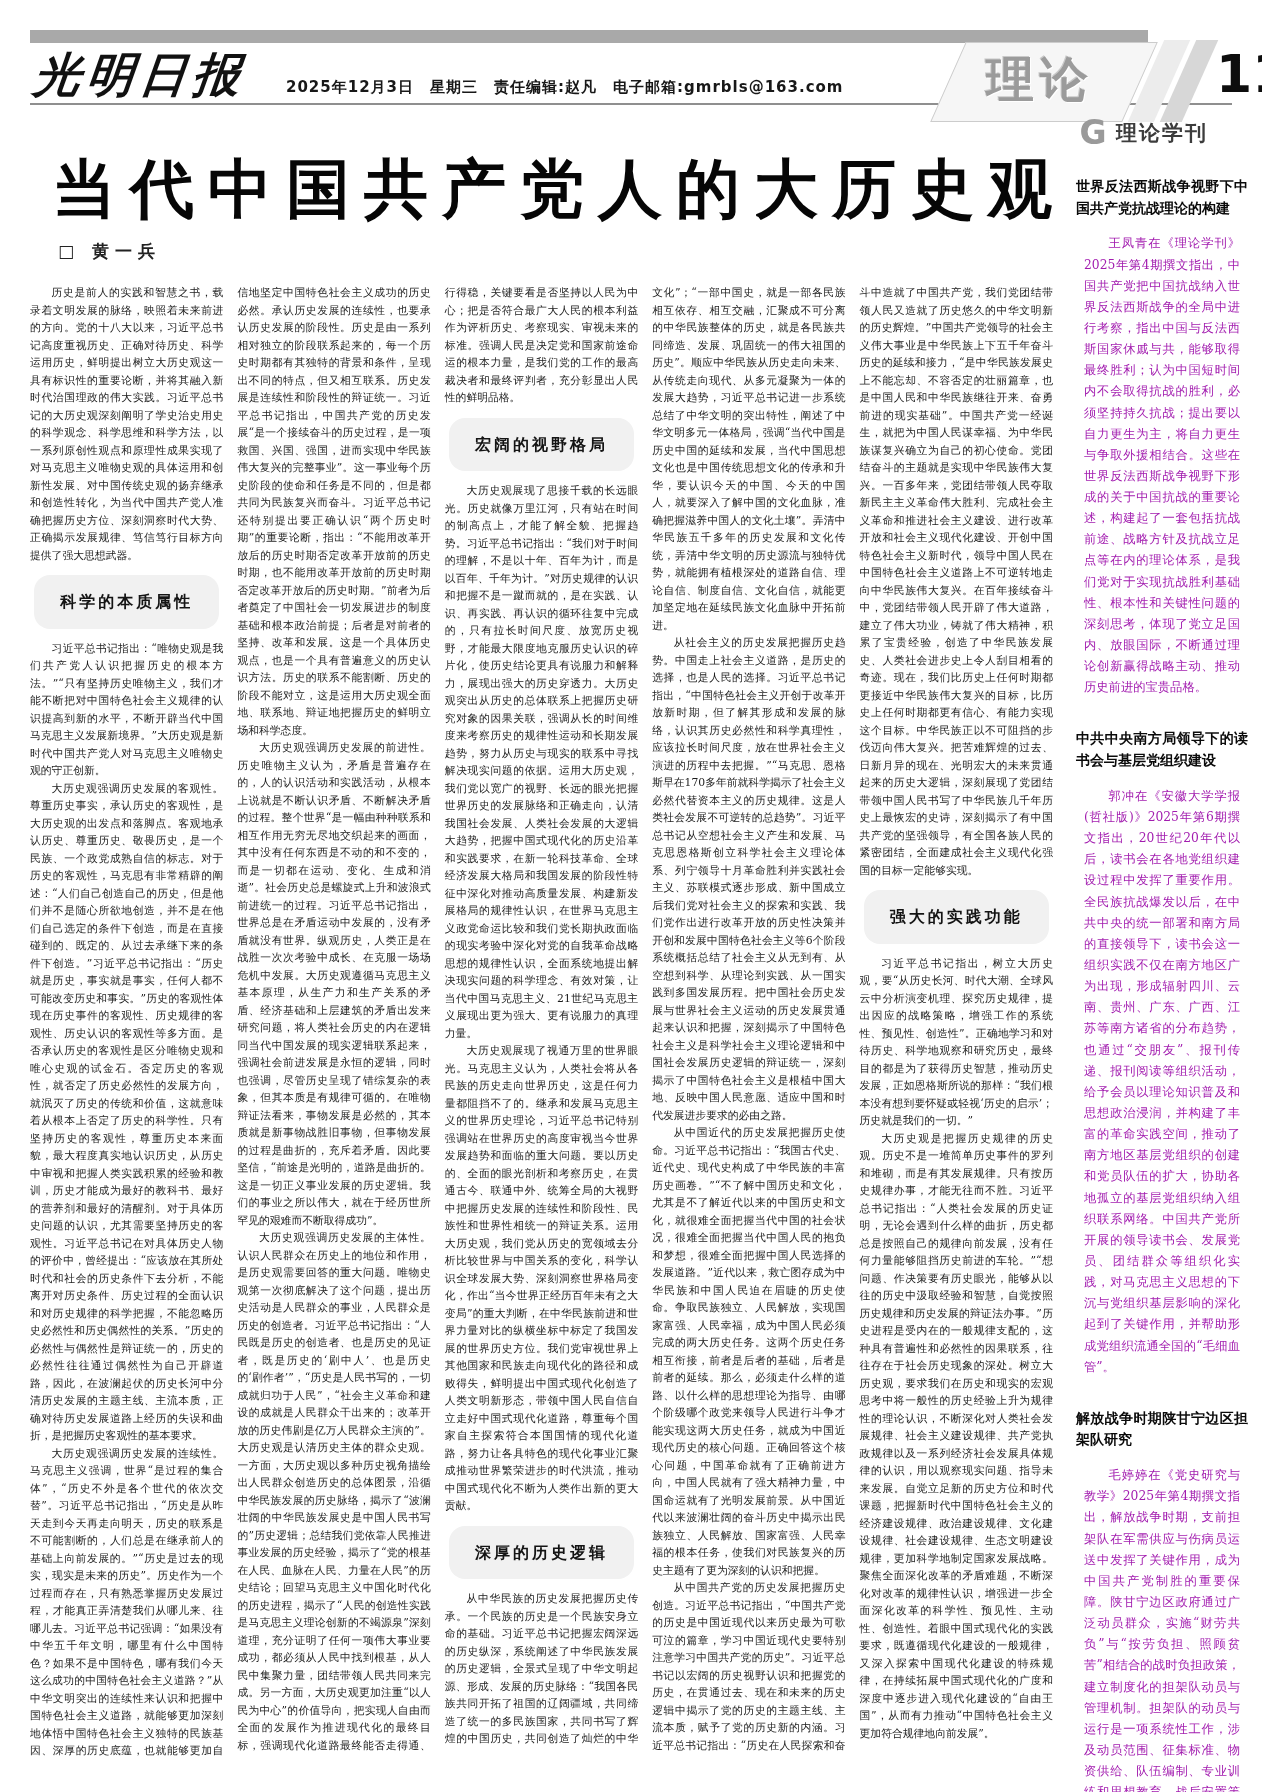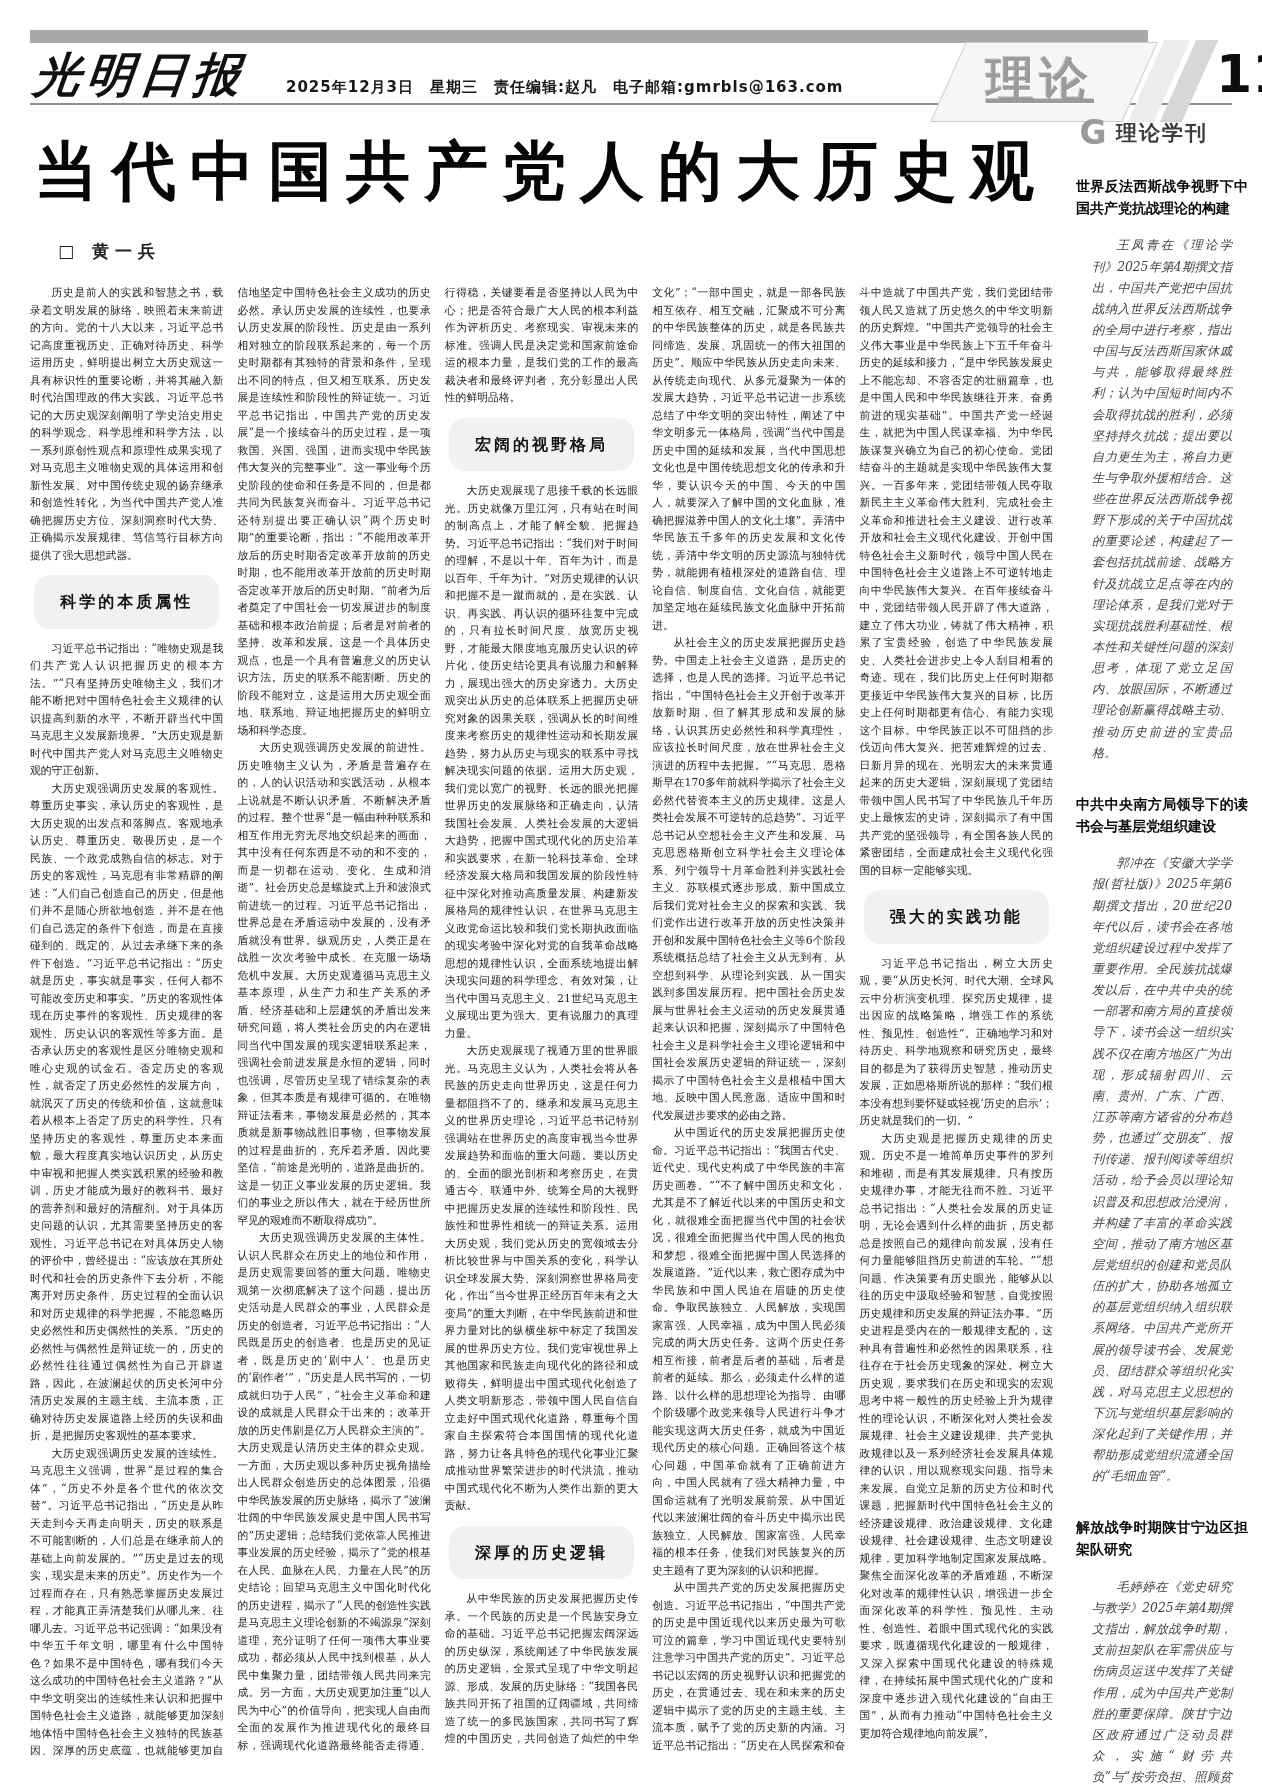--- a/index.html
+++ b/index.html
@@ -7,36 +7,36 @@
   
   .topbar{position:absolute;left:30px;top:30px;width:1118px;height:13px;background:#a9a9a9;}
   .masthead{position:absolute;left:34px;top:44px;font-size:47px;font-weight:900;font-style:italic;letter-spacing:6px;transform:skewX(-6deg);font-family:"DejaVu Serif",serif;}
   .dateline{position:absolute;left:286px;top:62px;font-size:15px;font-weight:bold;font-family:"DejaVu Sans","Liberation Sans",sans-serif;letter-spacing:1px;color:#181818;margin-top:16px;}
   .header-rule{position:absolute;left:30px;top:103px;width:1202px;height:0;border-top:2px solid #8f8f8f;}
   .tabwrap{position:absolute;left:928px;top:40px;width:330px;height:82px;}
   .tab-shape{position:absolute;left:20px;top:2px;width:190px;height:78px;background:#f6f6f6;border:1px solid #cccccc;transform:skewX(-24deg);}
   .stripe{position:absolute;top:0px;height:82px;transform:skewX(-24deg);}
   .stripe.s1{left:218px;width:26px;background:#ececec;}
   .stripe.s2{left:250px;width:22px;background:#d7d7d7;}
-  .tab-text{position:absolute;left:58px;top:8px;font-size:48px;font-weight:900;color:#9b9b9b;letter-spacing:6px;font-family:"DejaVu Serif",serif;text-shadow:1px 1px 0 #ffffff,-1px -1px 0 #c9c9c9;text-decoration:underline;}
+  .tab-text{position:absolute;left:58px;top:8px;font-size:48px;font-weight:900;color:#9b9b9b;letter-spacing:6px;font-family:"DejaVu Serif",serif;text-shadow:1px 1px 0 #ffffff,-1px -1px 0 #c9c9c9;}
   .pagenum{position:absolute;left:288px;top:4px;font-size:52px;font-weight:bold;color:#0d0d0d;font-family:"DejaVu Sans","Liberation Sans",sans-serif;}
   
-  .title{position:absolute;left:30px;top:128px;width:1022px;margin:0;text-align:center;font-size:64px;font-weight:900;letter-spacing:14px;font-family:"DejaVu Serif","Liberation Serif",serif;color:#060606;white-space:nowrap;}
+  .title{position:absolute;left:30px;top:128px;width:1022px;margin:18px;text-align:center;font-size:64px;font-weight:900;letter-spacing:14px;font-family:"DejaVu Serif","Liberation Serif",serif;color:#060606;white-space:nowrap;}
   .author{position:absolute;left:58px;top:240px;font-size:17px;font-weight:bold;letter-spacing:6px;font-family:"DejaVu Sans","Liberation Sans",sans-serif;color:#222;}
   .body-cols{position:absolute;left:30px;top:284px;width:1023px;height:1478px;column-count:5;column-gap:14px;column-fill:auto;overflow:hidden;text-align:justify;font-size:10.8px;line-height:17.5px;color:#1c1c1c;}
   .body-cols p.para{margin:0;text-indent:2em;}
   .body-cols .sec-head{break-inside:avoid;margin:11px 4px;background:#f1f1f1;border-radius:16px;padding:18px 0;text-align:center;text-indent:0;font-family:"DejaVu Sans","Liberation Sans",sans-serif;font-weight:bold;font-size:16px;letter-spacing:3px;color:#141414;}
   
   .sidebar{position:absolute;left:1076px;top:116px;width:172px;}
   .logo-row{display:flex;align-items:center;gap:6px;margin-bottom:26px;}
   .g-icon{display:inline-block;width:34px;height:34px;line-height:34px;text-align:center;font-size:33px;font-weight:900;color:#9a9a9a;font-family:"DejaVu Sans","Liberation Sans",sans-serif;}
   .logo-label{font-size:21px;font-weight:900;letter-spacing:2px;color:#3c3c3c;font-family:"DejaVu Sans","Liberation Sans",sans-serif;}
   .sb-title{font-size:14px;font-weight:900;line-height:1.55;margin:30px 0 14px 0;text-align:justify;font-family:"DejaVu Serif","Liberation Serif",serif;color:#0a0a0a;}
   .sb-title:first-child{margin-top:0;}
-  .sb-body{margin:16px;font-size:12.3px;line-height:1.72;text-align:justify;text-indent:2em;font-style:italic;color:#404040;}
+  .sb-body{margin:8px;font-size:12.3px;line-height:1.72;text-align:justify;text-indent:2em;color:#a21caf;}
 </style>
 </head>
 <body>
 
 <div class="page">
 
   <div class="topbar"></div>
   <div class="masthead">光明日报</div>
   <div class="dateline">2025年12月3日　星期三　责任编辑:赵凡　电子邮箱:gmrbls@163.com</div>
   <div class="header-rule"></div>

